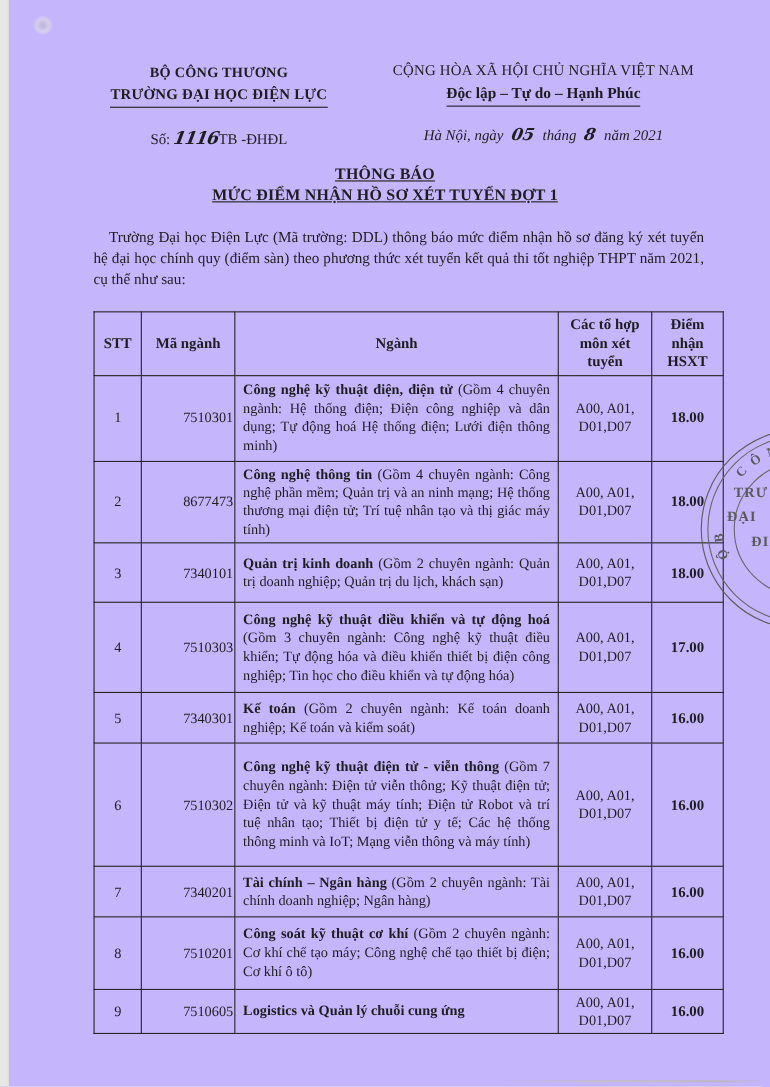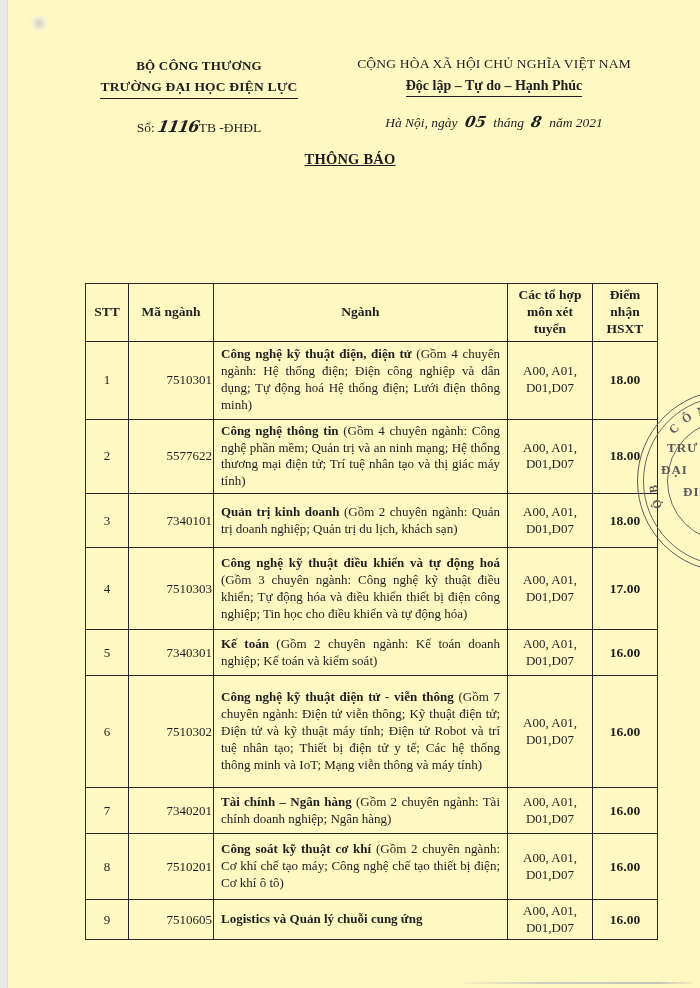--- a/index.html
+++ b/index.html
@@ -1,18 +1,18 @@
 <!DOCTYPE html>
 <html><head>
 <meta charset="utf-8">
 <style>
   html,body{margin:0;padding:0;background:#e9e9e7;}
   .page{
     position:relative; width:700px; height:988px; margin:0 auto;
-    background:#fef9c3; overflow:hidden;
+    background:#c4b5fd; overflow:hidden;
     font-family:"Liberation Serif", serif; color:#1e1e1e;
   }
   .edge-left{position:absolute;left:0;top:0;width:7px;height:988px;background:#e7e7e5;border-right:1px solid #dedddb;}
   .corner-mark{position:absolute;left:30px;top:14px;width:18px;height:18px;border-radius:50%;
     background:radial-gradient(circle,#bdbdbd 12%,#e3e3e1 45%,rgba(243,242,240,0) 75%);opacity:.55;}
   .artifact-line{position:absolute;right:8px;bottom:4px;width:228px;height:2px;
     background:linear-gradient(90deg,rgba(180,180,180,.15),#c2c2c0 35%,#b8b8b6 85%,rgba(180,180,180,.2));opacity:.8;}
 
   
   .org-block{position:absolute;top:57px;left:84px;width:230px;text-align:center;line-height:1.35;}
@@ -80,22 +80,24 @@
       <span>Hà Nội, ngày</span>
       <span class="hw hw-date">05</span>
       <span>tháng</span>
       <span class="hw hw-date">8</span>
       <span>năm 2021</span>
     </div>
   </div>
 
   <div class="title-block">
     <div>THÔNG BÁO</div>
+    <div>MỨC ĐIỂM NHẬN HỒ SƠ XÉT TUYỂN ĐỢT 1</div>
   </div>
 
+  <p class="intro">Trường Đại học Điện Lực (Mã trường: DDL) thông báo mức điểm nhận hồ sơ đăng ký xét tuyển hệ đại học chính quy (điểm sàn) theo phương thức xét tuyển kết quả thi tốt nghiệp THPT năm 2021, cụ thể như sau:</p>
 
   <table class="score">
     <thead>
       <tr class="hdr">
         <th class="c-stt">STT</th>
         <th class="c-code">Mã ngành</th>
         <th class="c-major" style="text-align:center;">Ngành</th>
         <th class="c-combo">Các tổ hợp môn xét tuyển</th>
         <th class="c-score">Điểm nhận HSXT</th>
       </tr>
@@ -103,21 +105,21 @@
     <tbody>
         <tr style="height: 78px;">
           <td class="c-stt">1</td>
           <td class="c-code">7510301</td>
           <td class="c-major"><b>Công nghệ kỹ thuật điện, điện tử</b><span> (Gồm 4 chuyên ngành: Hệ thống điện; Điện công nghiệp và dân dụng; Tự động hoá Hệ thống điện; Lưới điện thông minh)</span></td>
           <td class="c-combo">A00, A01, D01,D07</td>
           <td class="c-score">18.00</td>
         </tr>
         <tr style="height: 74px;">
           <td class="c-stt">2</td>
-          <td class="c-code">5577622</td>
+          <td class="c-code">8677473</td>
           <td class="c-major"><b>Công nghệ thông tin</b><span> (Gồm 4 chuyên ngành: Công nghệ phần mềm; Quản trị và an ninh mạng; Hệ thống thương mại điện tử; Trí tuệ nhân tạo và thị giác máy tính)</span></td>
           <td class="c-combo">A00, A01, D01,D07</td>
           <td class="c-score">18.00</td>
         </tr>
         <tr style="height: 54px;">
           <td class="c-stt">3</td>
           <td class="c-code">7340101</td>
           <td class="c-major"><b>Quản trị kinh doanh</b><span> (Gồm 2 chuyên ngành: Quản trị doanh nghiệp; Quản trị du lịch, khách sạn)</span></td>
           <td class="c-combo">A00, A01, D01,D07</td>
           <td class="c-score">18.00</td>

